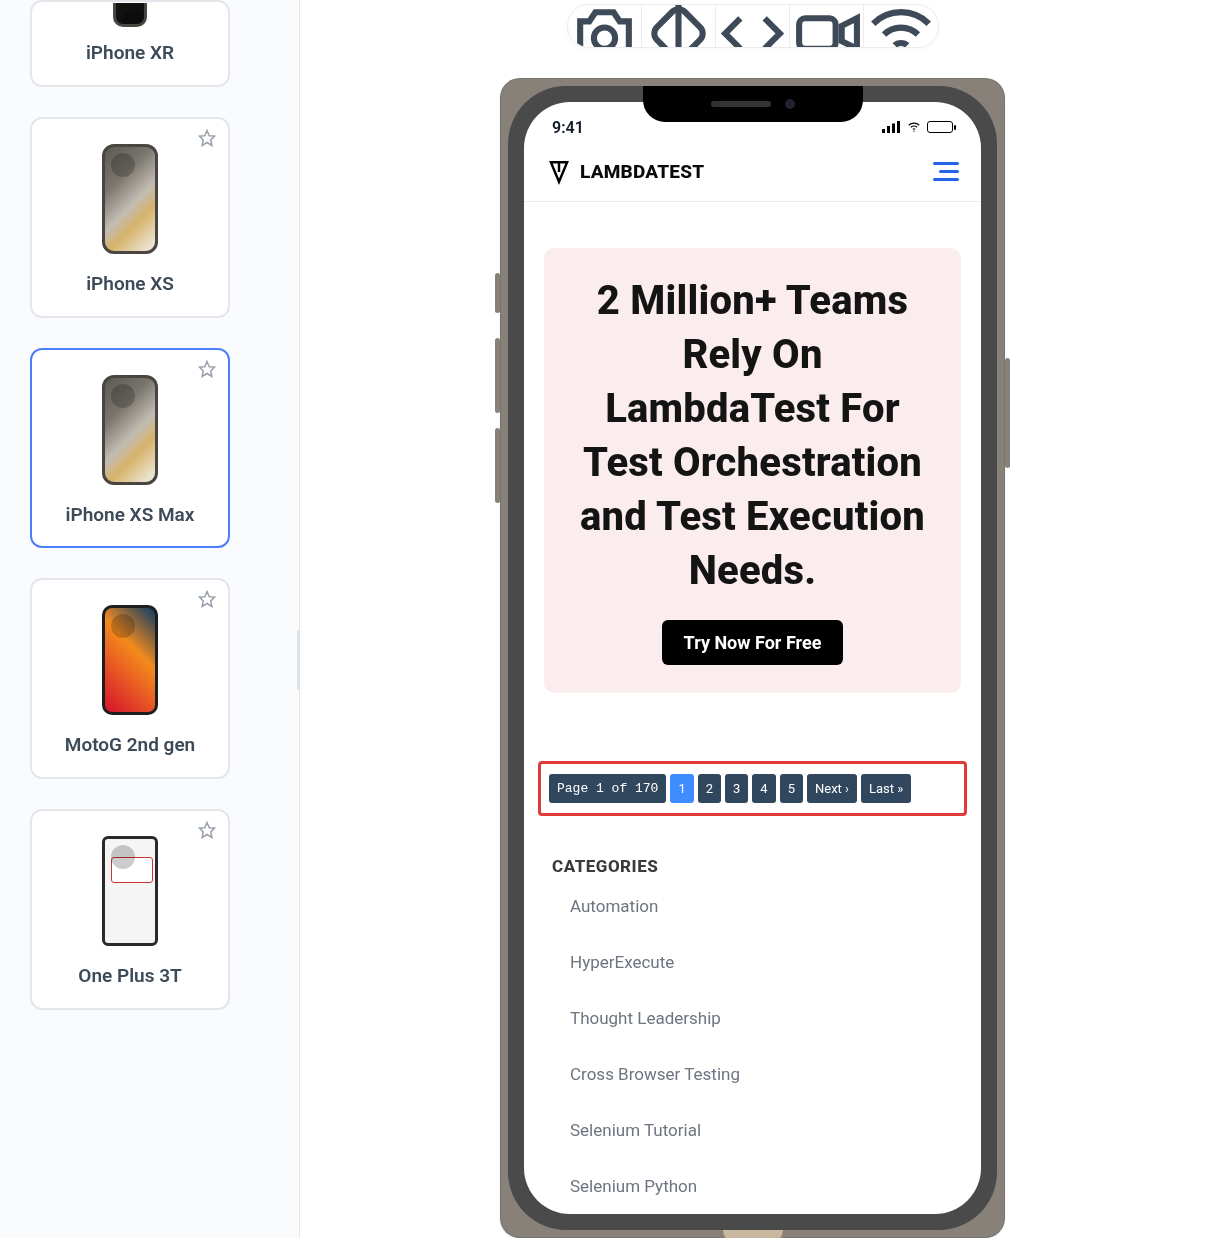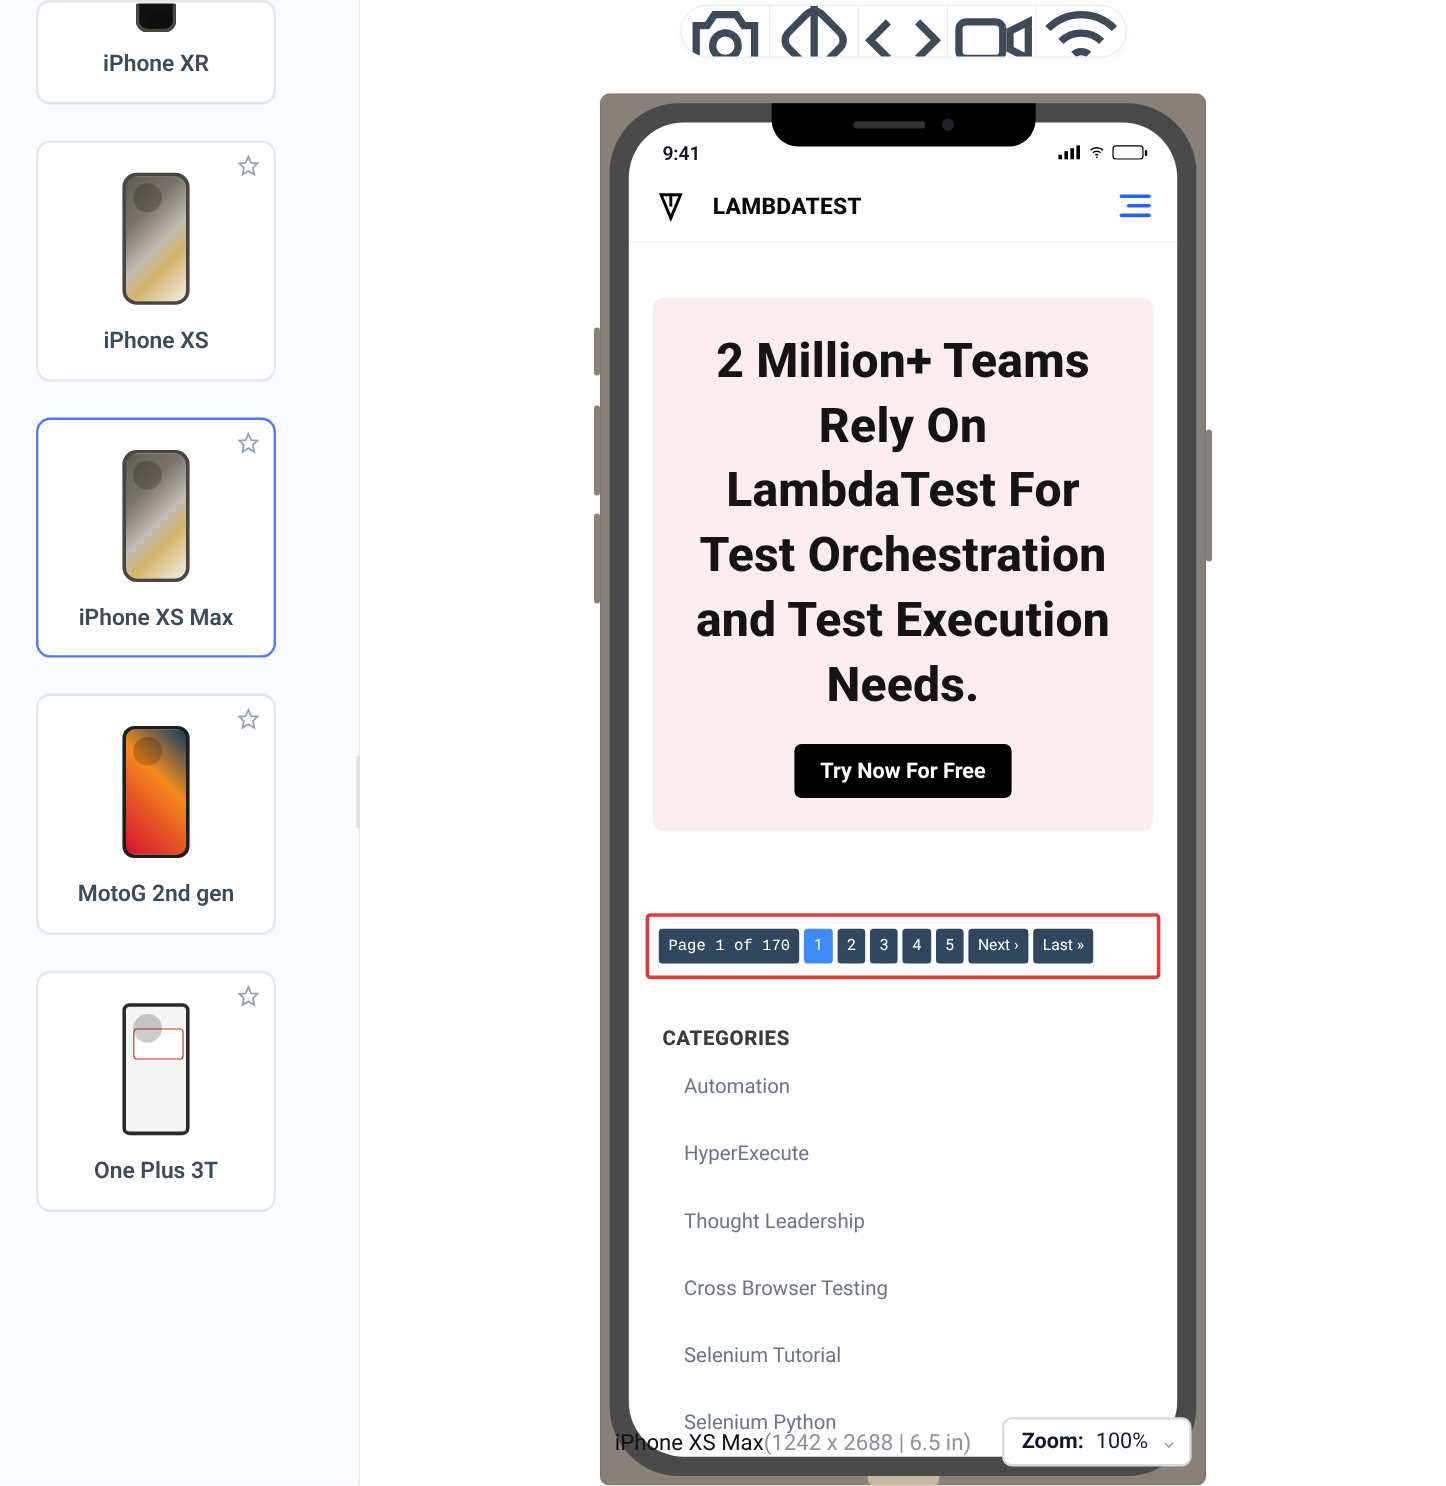--- a/index.html
+++ b/index.html
@@ -142,21 +142,21 @@
     color: #3e4a58;
     cursor: pointer;
   }
   .toolbar .tool:last-child { border-right: none; }
   .toolbar svg { width: 24px; height: 24px; stroke: #3e4a58; fill: none; stroke-width: 2; }
   
   .device-frame {
     margin-top: 30px;
     width: 505px;
     height: 1236px;
-    border-radius: 8px;
+    border-radius: 20px;
     background: var(--device-frame);
     padding: 8px;
     position: relative;
     box-shadow: inset 0 0 0 1px rgba(0,0,0,.1), 0 1px 3px rgba(0,0,0,.08);
   }
   .device-side-btn {
     position: absolute;
     background: var(--device-frame);
     border-radius: 4px;
   }
@@ -213,21 +213,21 @@
   .battery::after { content:""; position:absolute; right:-4px; top:3px; width:2.5px; height:5px; background:#000; border-radius:1px; }
   .battery .fill { width:100%; height:100%; background:#000; border-radius:1px; }
   .site-header {
     height: 60px;
     border-bottom: 1px solid #eee;
     display: flex;
     align-items: center;
     justify-content: space-between;
     padding: 0 22px;
   }
-  .logo-wrap { display:flex; align-items:center; gap:22px; }
+  .logo-wrap { display:flex; align-items:center; gap:8px; }
   .logo-mark {
     width: 26px; height: 26px;
     display:flex; align-items:center; justify-content:center;
   }
   .logo-text { font-weight: 800; font-size: 19px; letter-spacing: .2px; color:#0a0a0a; }
   .hamb { display:flex; flex-direction:column; gap:5px; cursor:pointer; }
   .hamb span { width:26px; height:3px; background:#2563eb; border-radius:2px; }
   .hamb span:nth-child(2){ width:20px; align-self:flex-end; }
   .hero {
     margin: 46px 20px 0 20px;
@@ -494,28 +494,14 @@
                 <li>Cross Browser Testing</li>
                 <li>Selenium Tutorial</li>
                 <li>Selenium Python</li>
               </ul>
           </div>
         </div>
       </div>
       <div class="device-peek"></div>
     </div>
 
-    <div class="footbar">
-      <span class="devinfo">
-        <span>iPhone XS Max</span><span class="dim">(1242 x 2688 | 6.5 in)</span>
-      </span>
-      <div class="zoom">
-        <b>Zoom:</b>
-        <span>100%</span>
-        <span class="chevron-down">
-          <svg viewBox="0 0 24 24">
-              <polyline points="6 9 12 15 18 9"></polyline>
-            </svg>
-        </span>
-      </div>
-    </div>
   </div>
 </div>
 
 </body></html>

